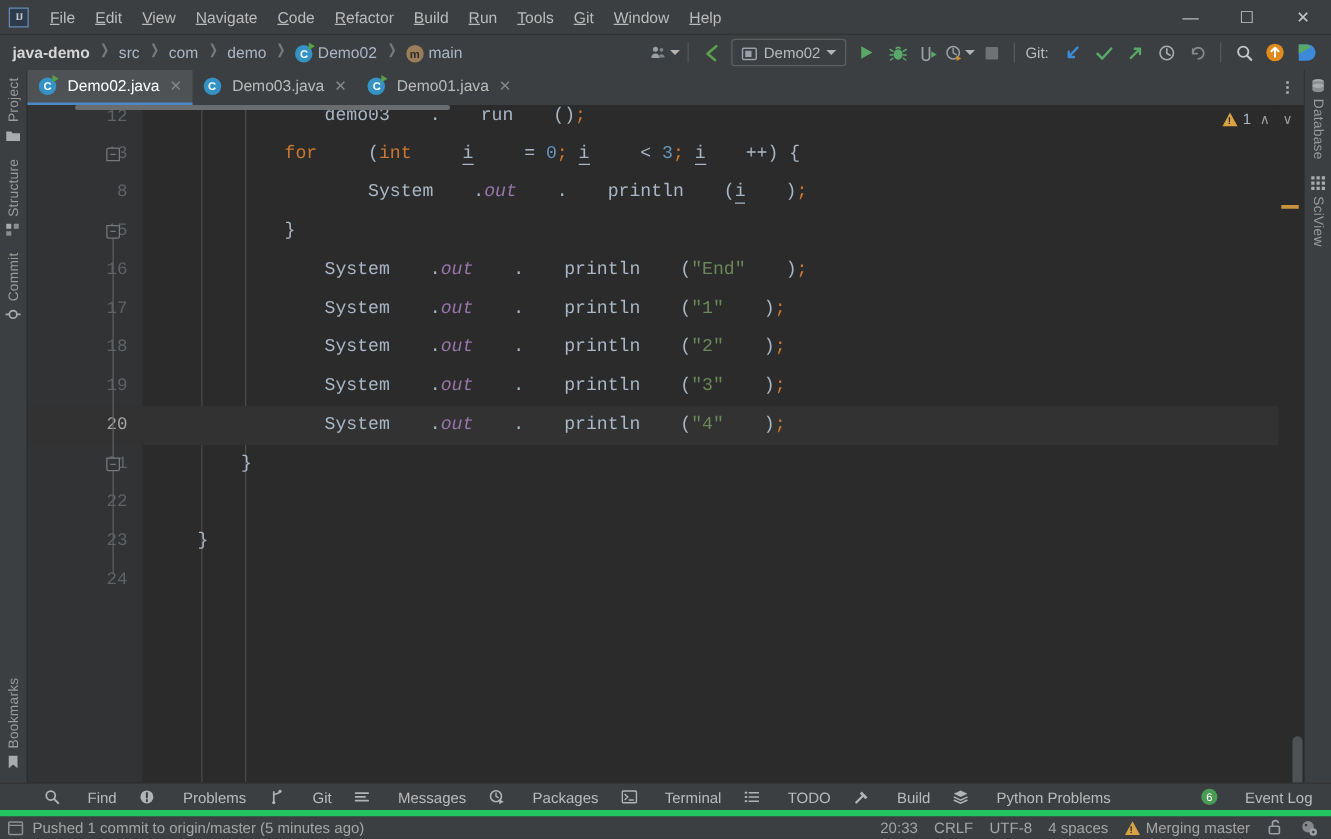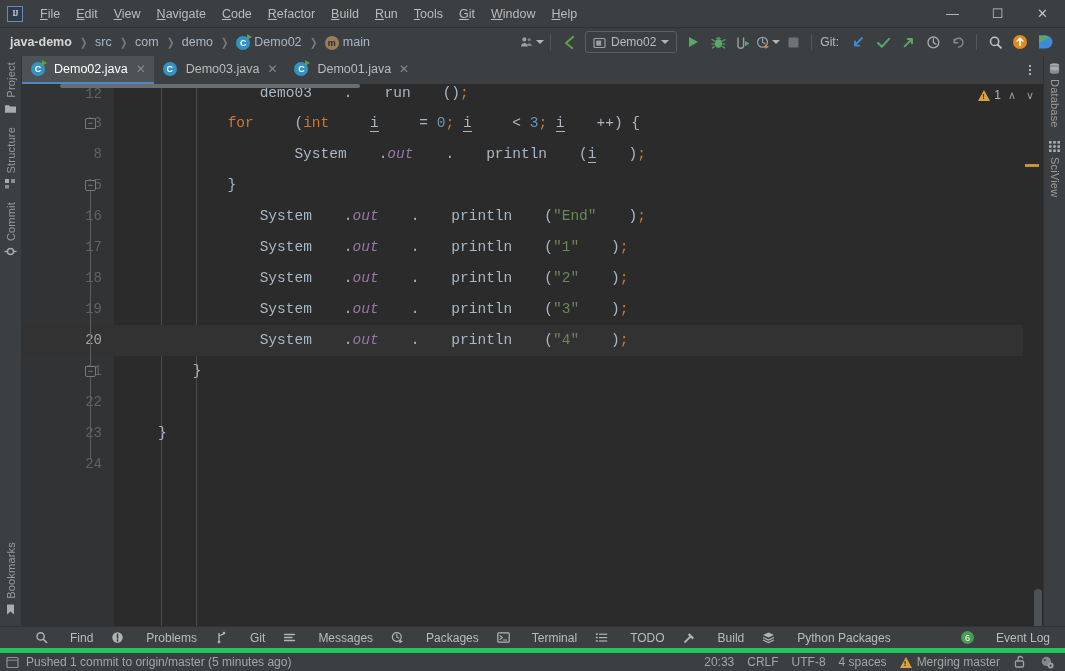--- a/index.html
+++ b/index.html
@@ -38,21 +38,21 @@
   .win-btn {
     width: 45px; height: 100%; display: flex; align-items: center; justify-content: center;
     color: #c4c4c4; font-size: 13px; cursor: default;
   }
 
   
   .navbar {
     height: 28px; flex: 0 0 28px; background: #3c3f41; display: flex; align-items: center;
     padding-left: 8px; position: relative;
   }
-  .crumbs { display: flex; align-items: center; font-size: 12.5px; }
+  .crumbs { display: flex; font-size: 12.5px; }
   .crumb { color: #a9b7c6; padding: 2px 2px; cursor: default; white-space: nowrap; }
   .crumb.root { color: #d6d6d6; font-weight: bold; }
   .crumb-sep {
     color: #7a7a7a; font-size: 11px; margin: 0 5px; transform: scaleX(0.8);
   }
   .cls-icon {
     width: 14px; height: 14px; border-radius: 50%; background: #3592c4;
     color: #fff; font-size: 9px; font-weight: bold; display: inline-flex;
     align-items: center; justify-content: center; margin-right: 4px; position: relative;
     font-family: "Liberation Sans", sans-serif;
@@ -607,21 +607,21 @@
           <span>Build</span>
         </div>
         <div class="twbtn">
           <span>
             <svg width="13" height="13" viewBox="0 0 13 13">
               <path d="M6.5 1.4 L12 4 L6.5 6.6 L1 4 Z" fill="#b0b4b7"></path>
               <path d="M1 6.5 L6.5 9.1 L12 6.5" stroke="#b0b4b7" stroke-width="1.2" fill="none"></path>
               <path d="M1 9 L6.5 11.6 L12 9" stroke="#b0b4b7" stroke-width="1.2" fill="none"></path>
             </svg>
           </span>
-          <span>Python Packages</span>
+          <span>Python Problems</span>
         </div>
       </div>
     <div class="twbtn" style="margin-left:auto;margin-right:6px">
       <span class="badge">6</span>
       <span>Event Log</span>
     </div>
   </div>
 
   <div class="statusbar">
     <div class="status-left">

